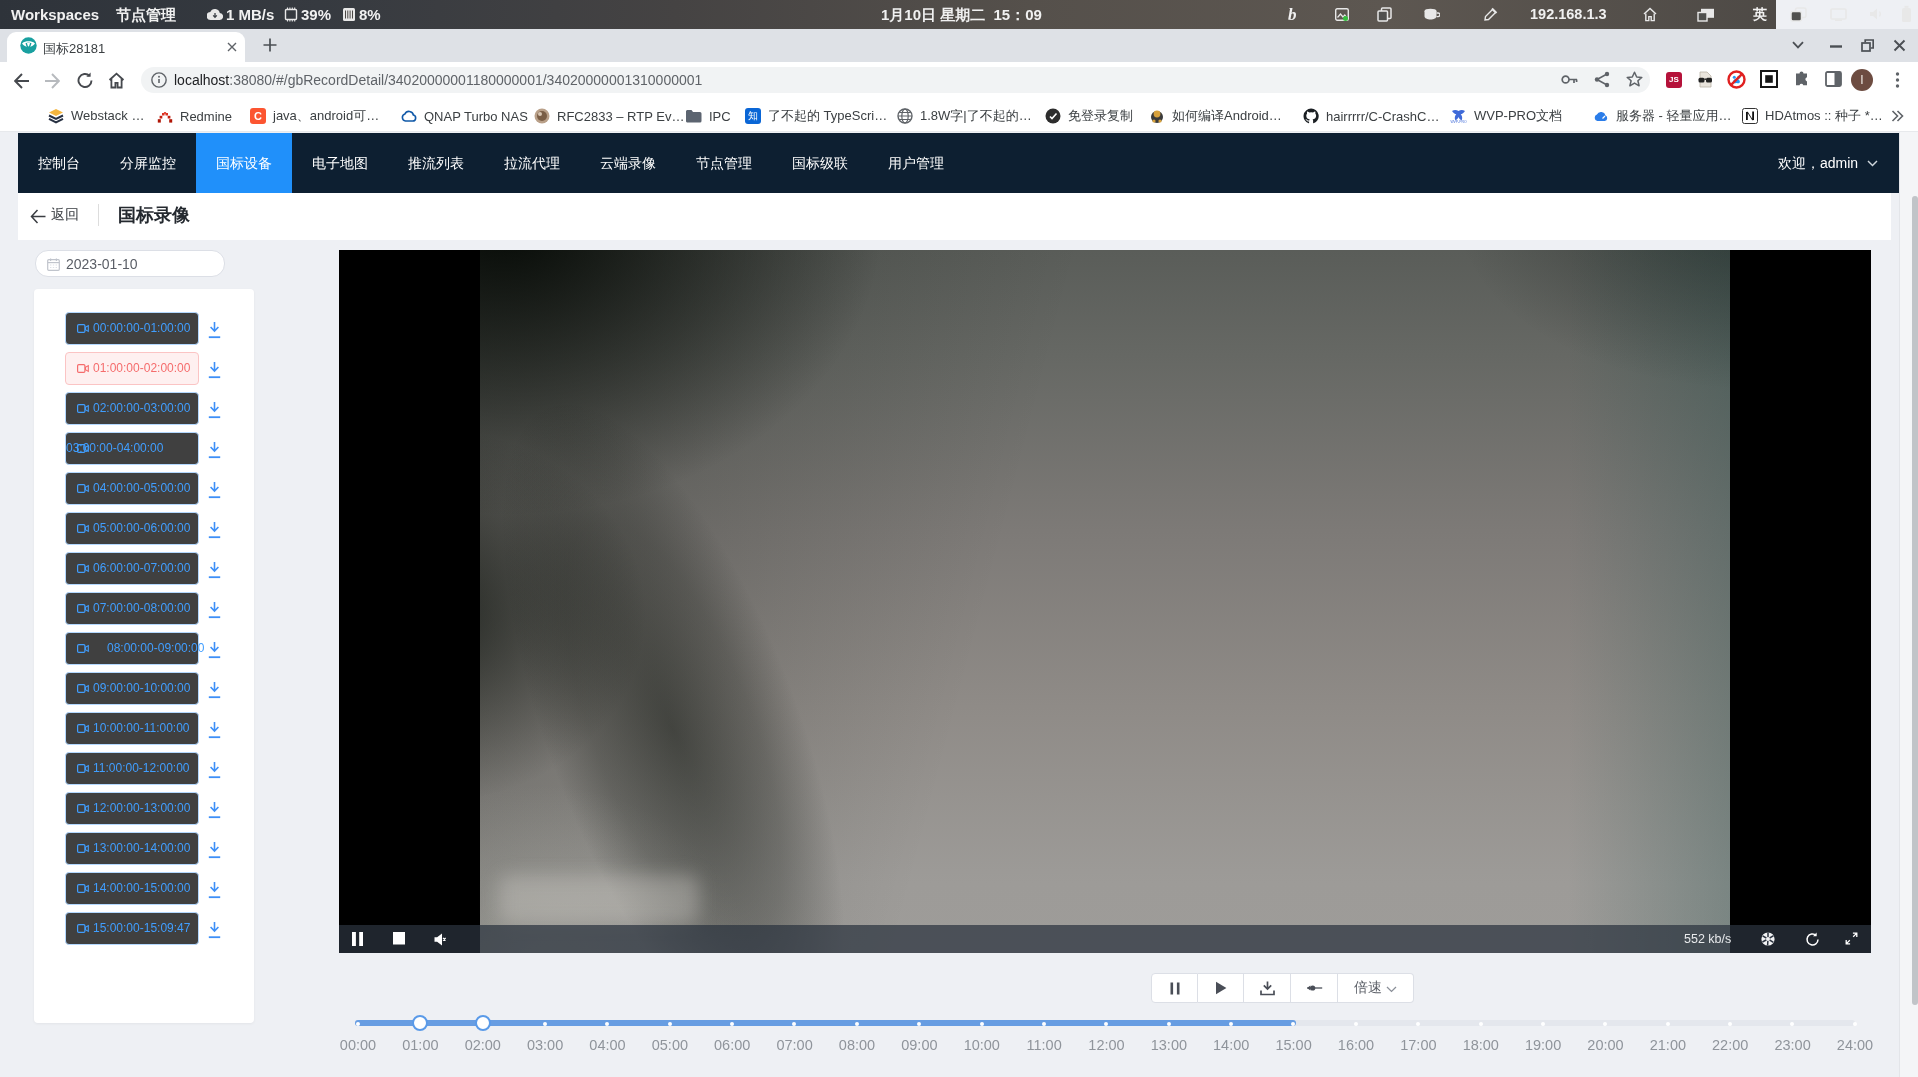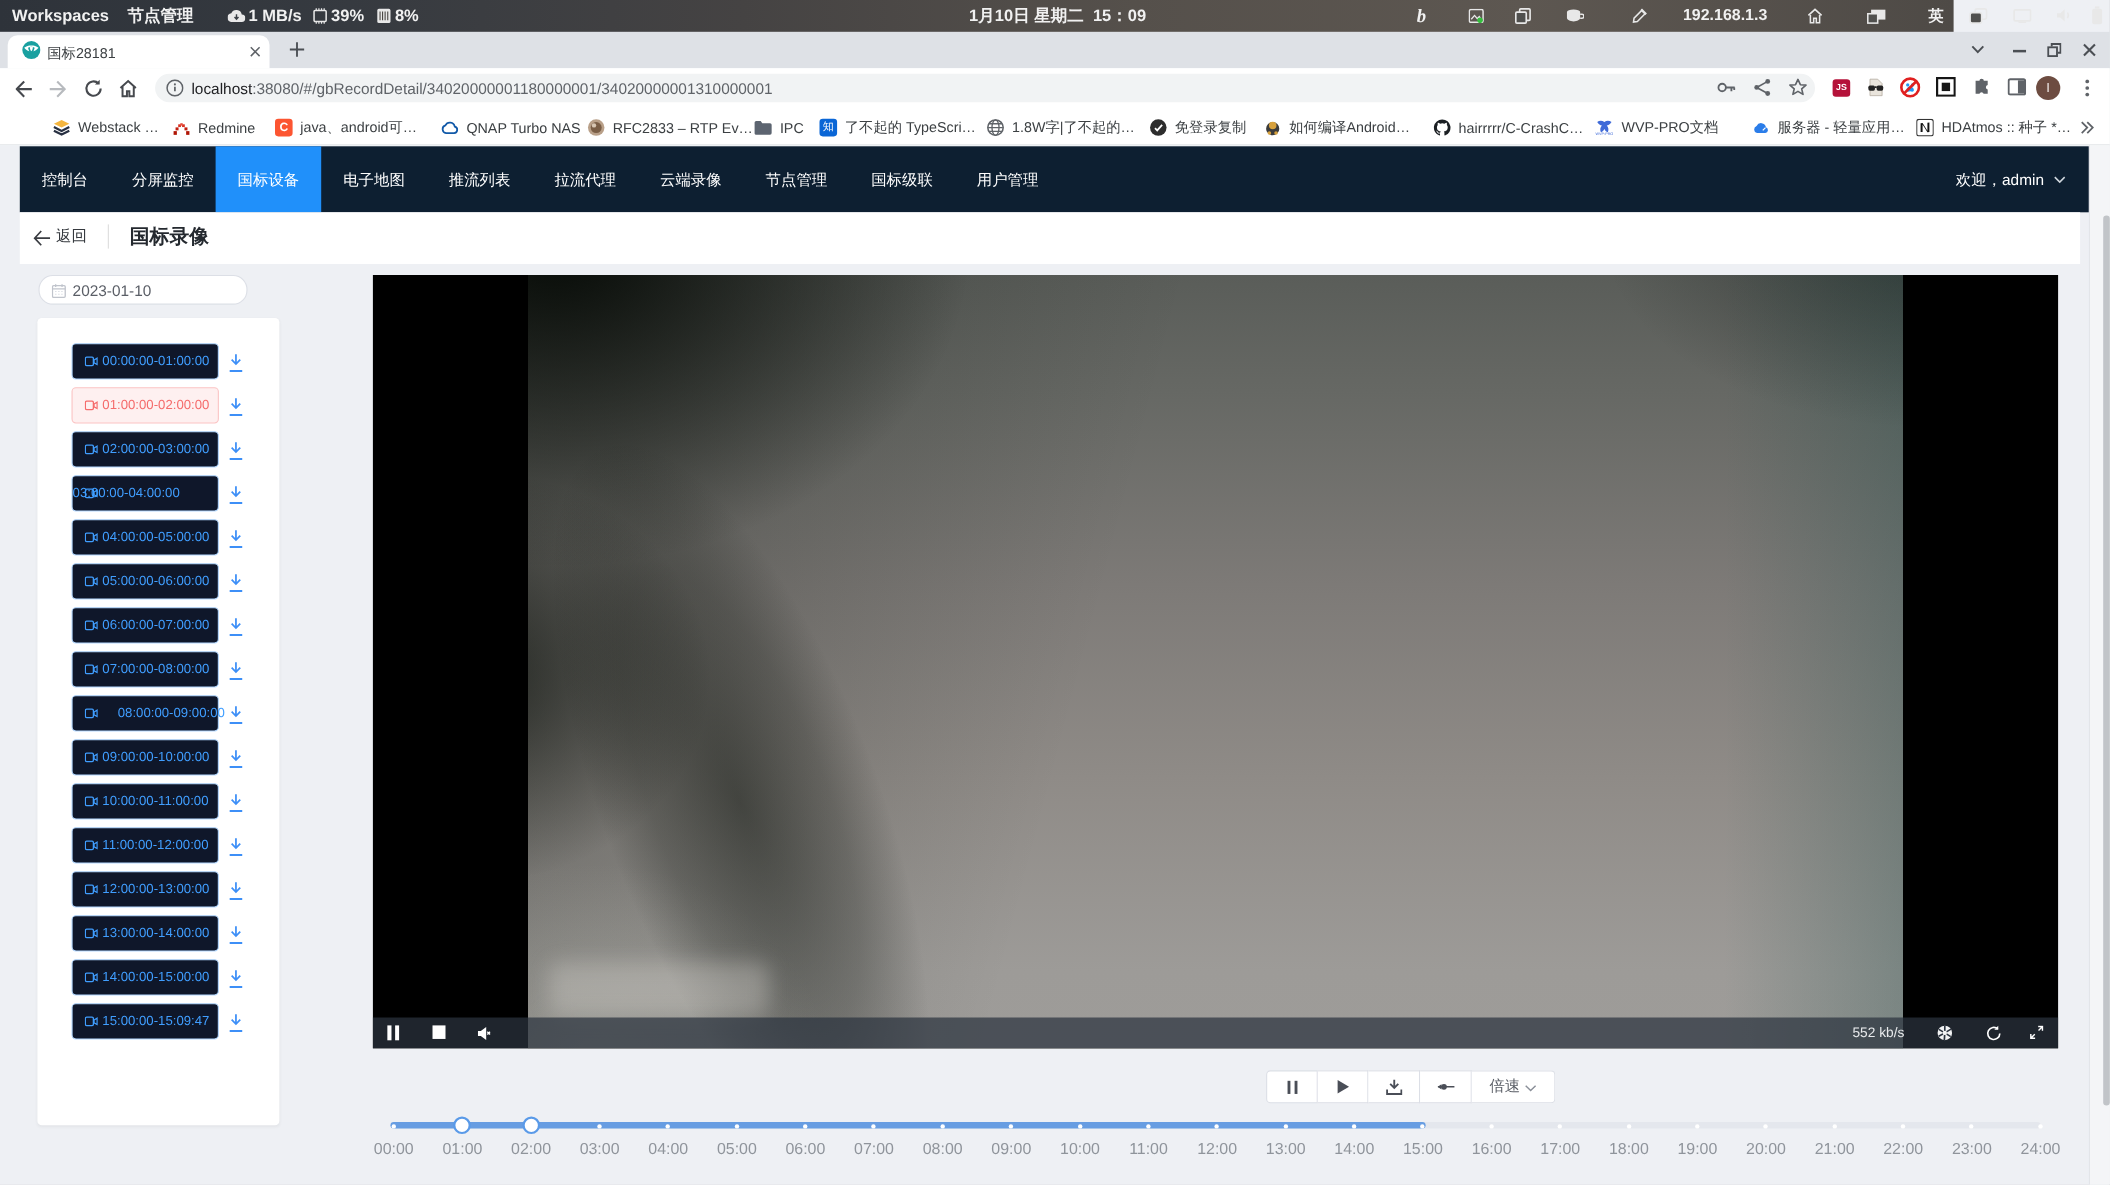--- a/index.html
+++ b/index.html
@@ -19,21 +19,21 @@
 #bkbar{left:0;top:100px;width:1918px;height:32px;background:#fff;border-bottom:1px solid #e7e9ec}
 .bk{position:absolute;top:0;height:32px;display:flex;align-items:center;gap:7px;font-size:13px;color:#3c4043;white-space:nowrap}
 
 #page{left:0;top:132px;width:1918px;height:945px;background:#eef0f4}
 #navbar{left:18px;top:1px;width:1881px;height:60px;background:#0d1f31}
 .mi{position:absolute;top:0;height:60px;line-height:60px;color:#fff;font-size:14px;text-align:center}
 #breadcrumb{left:18px;top:61px;width:1873px;height:47px;background:#fff}
 
 #dateinput{left:35px;top:118px;width:190px;height:27px;background:#fff;border:1px solid #dcdfe6;border-radius:13px;color:#606266;font-size:14px}
 #panel{left:34px;top:157px;width:220px;height:734px;background:#fff;border-radius:4px;box-shadow:0 1px 3px rgba(0,0,0,.05)}
-.rb{position:absolute;left:31px;width:134px;height:33px;border-radius:4px;border:1px solid #b3d8ff;background:#0f172a;color:#409eff;font-size:12px;line-height:31px;white-space:nowrap}
+.rb{position:absolute;left:31px;width:134px;height:33px;border-radius:4px;border:1px solid #b3d8ff;background:#404040;color:#409eff;font-size:12px;line-height:31px;white-space:nowrap}
 .rb.red{border-color:#fbc4c4;background:#fef0f0;color:#f56c6c}
 .dl{position:absolute}
 
 #player{left:339px;top:118px;width:1532px;height:703px;background:#000}
 #video{position:absolute;left:141px;top:0;width:1250px;height:703px;overflow:hidden;
 background:
 radial-gradient(ellipse 450px 350px at 2% -4%, rgba(5,9,5,.98), rgba(5,9,5,.38) 52%, rgba(5,9,5,0) 84%),
 radial-gradient(ellipse 300px 260px at -4% 52%, rgba(10,15,10,.72), rgba(10,15,10,0) 72%),
 radial-gradient(ellipse 300px 260px at 5% 102%, rgba(208,208,198,.32), rgba(208,208,198,0) 70%),
 radial-gradient(ellipse 430px 260px at 102% -6%, rgba(14,22,20,.46), rgba(14,22,20,0) 70%),

